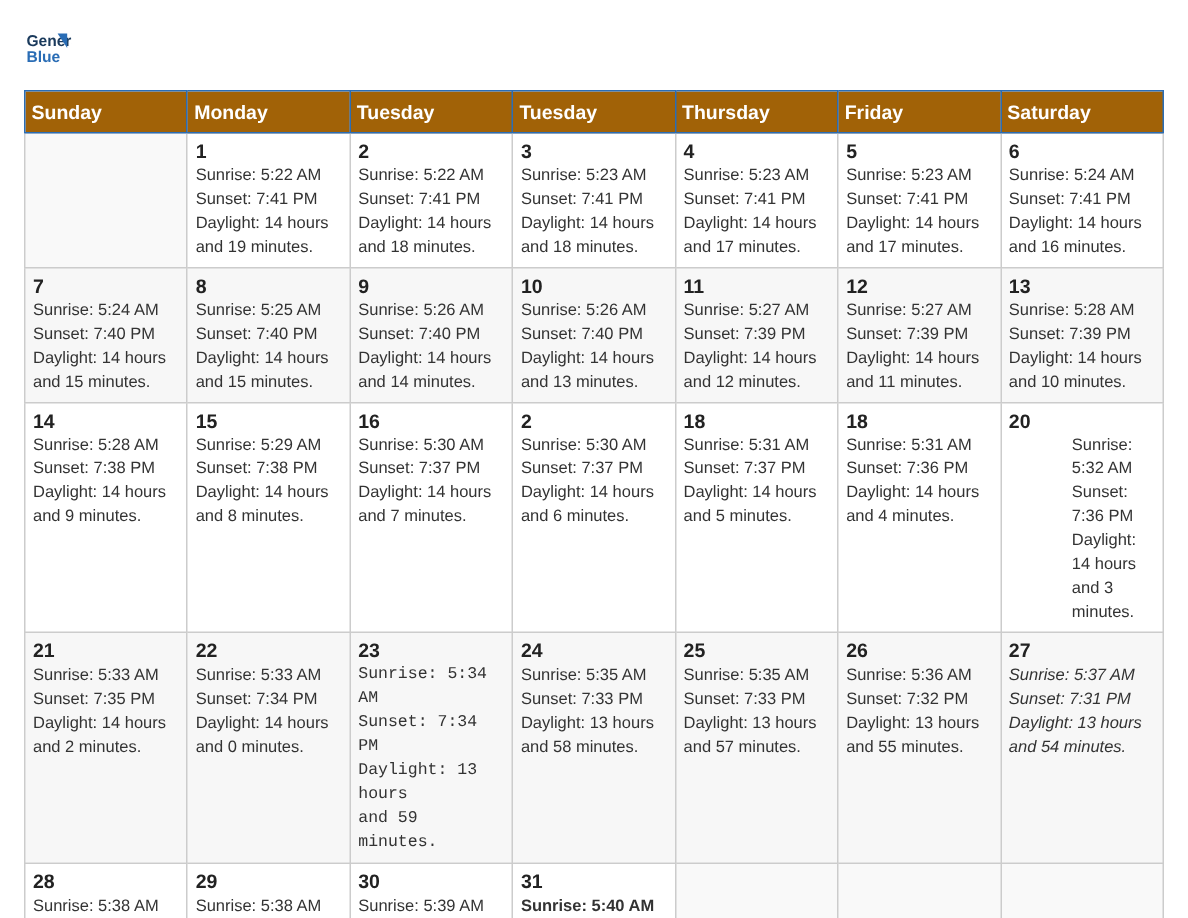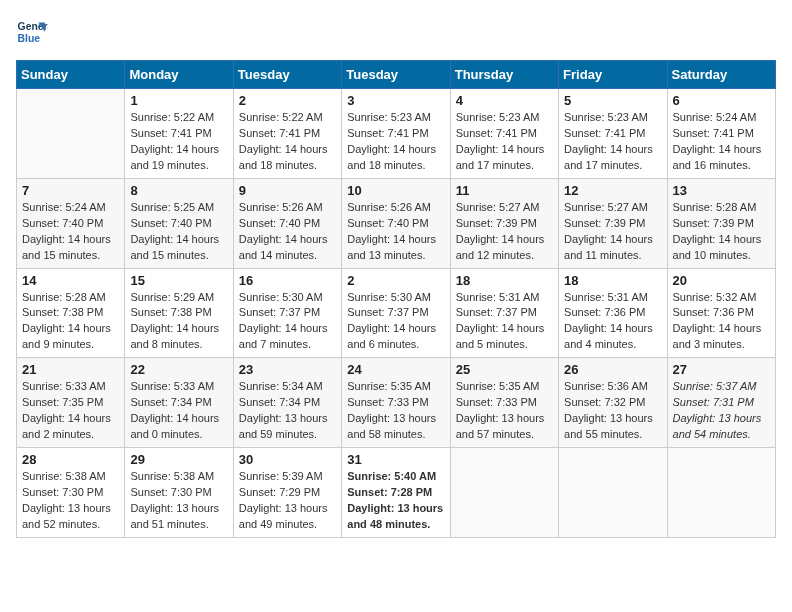--- a/index.html
+++ b/index.html
@@ -44,21 +44,21 @@
       font-size: 15px;
       color: #333;
       margin-top: 2px;
     }
     table {
       width: 100%;
       border-collapse: collapse;
       font-size: 11px;
     }
     thead tr th {
-      background-color: #0369a1;
+      background-color: #a16207;
       color: #fff;
       padding: 6px 4px;
       text-align: left;
       font-size: 13px;
       font-weight: bold;
       border: 1px solid #2a6db5;
     }
     tbody tr td {
       border: 1px solid #ccc;
       vertical-align: top;
@@ -258,21 +258,21 @@
         </td>
         <td>
           <span class="day-number">18</span>
           <div class="day-info" style="white-space: pre-line;">Sunrise: 5:31 AM
 Sunset: 7:36 PM
 Daylight: 14 hours
 and 4 minutes.</div>
         </td>
         <td>
           <span class="day-number">20</span>
-          <div class="day-info" style="white-space: pre-line;">Sunrise: 5:32 AM
+          <div class="day-info" style="white-space: pre-line; margin-left: 42px;">Sunrise: 5:32 AM
 Sunset: 7:36 PM
 Daylight: 14 hours
 and 3 minutes.</div>
         </td>
       </tr>
       <tr>
         <td>
           <span class="day-number">21</span>
           <div class="day-info" style="white-space: pre-line;">Sunrise: 5:33 AM
 Sunset: 7:35 PM
@@ -281,21 +281,21 @@
         </td>
         <td>
           <span class="day-number">22</span>
           <div class="day-info" style="white-space: pre-line;">Sunrise: 5:33 AM
 Sunset: 7:34 PM
 Daylight: 14 hours
 and 0 minutes.</div>
         </td>
         <td>
           <span class="day-number">23</span>
-          <div class="day-info" style="white-space: pre-line;">Sunrise: 5:34 AM
+          <div class="day-info" style="white-space: pre-line; font-family: Liberation Mono, monospace;">Sunrise: 5:34 AM
 Sunset: 7:34 PM
 Daylight: 13 hours
 and 59 minutes.</div>
         </td>
         <td>
           <span class="day-number">24</span>
           <div class="day-info" style="white-space: pre-line;">Sunrise: 5:35 AM
 Sunset: 7:33 PM
 Daylight: 13 hours
 and 58 minutes.</div>

